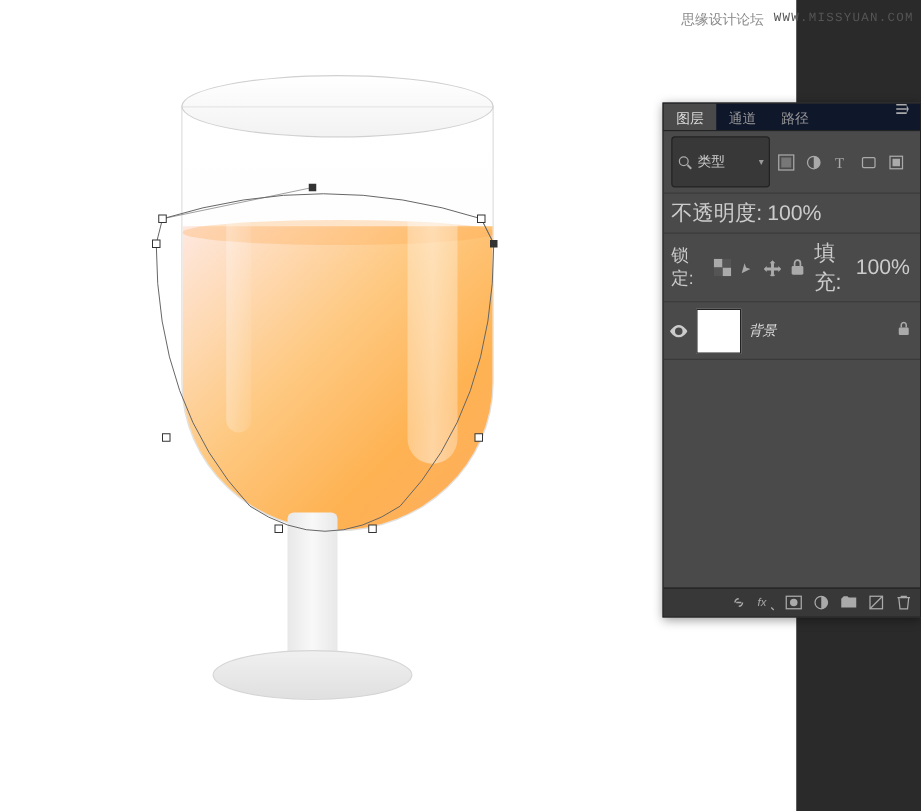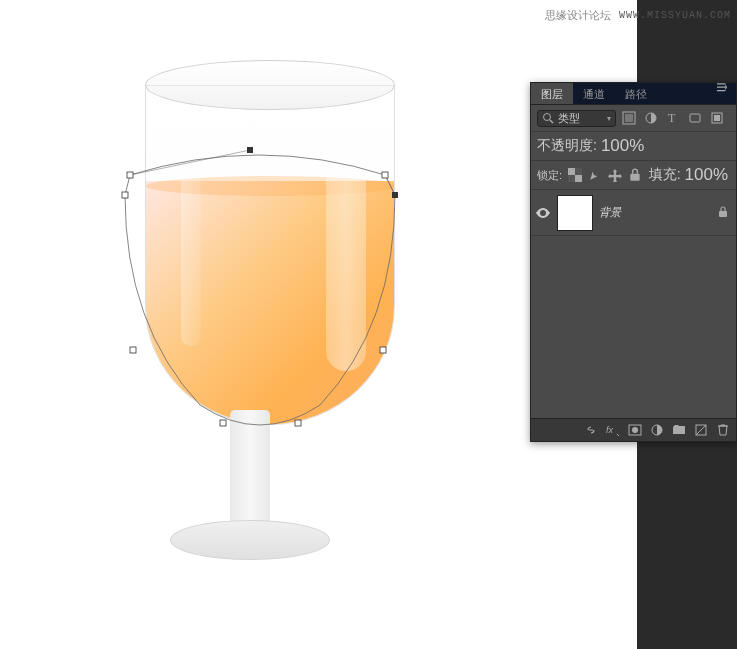--- a/index.html
+++ b/index.html
@@ -27,34 +27,34 @@
     
     .layers-panel { position: absolute; left: 530px; top: 82px; width: 207px; background: #4a4a4a; border: 1px solid #222; box-shadow: 0 2px 8px rgba(0,0,0,0.4); }
     
     .panel-tabs { display: flex; background: #0f172a; border-bottom: 1px solid #222; height: 22px; }
     .panel-tab { padding: 4px 10px; color: #999; font-size: 11px; cursor: pointer; }
     .panel-tab.active { background: #4a4a4a; color: #ddd; }
     .panel-menu { margin-left: auto; padding: 0 8px; color: #999; cursor: pointer; }
     
     .panel-row { display: flex; align-items: center; padding: 4px 6px; gap: 4px; background: #4a4a4a; border-bottom: 1px solid #3a3a3a; }
     
-    .filter-dropdown { display: flex; align-items: center; background: #383838; border: 1px solid #222; border-radius: 3px; padding: 0 4px; gap: 4px; }
+    .filter-dropdown { display: flex; align-items: center; background: #383838; border: 1px solid #222; border-radius: 3px; padding: 12px 4px; gap: 4px; }
     .filter-dropdown .search-icon { width: 12px; height: 12px; }
     .filter-select { background: transparent; border: none; color: #ccc; font-size: 11px; outline: none; width: 45px; }
     .dropdown-arrow { color: #999; font-size: 8px; }
     
     .icon-btn { width: 18px; height: 18px; display: inline-flex; align-items: center; justify-content: center; color: #aaa; cursor: pointer; }
     .icon-btn svg { width: 14px; height: 14px; }
     
     .blend-select { flex: 1; background: #383838; border: 1px solid #222; color: #ccc; font-size: 11px; padding: 2px 4px; outline: none; }
     .opacity-group { display: flex; align-items: center; gap: 2px; }
-    .opacity-label { color: #ccc; font-size: 14px; }
+    .opacity-label { color: #ccc; font-size: 17px; }
     .opacity-value { color: #ccc; font-size: 17px; padding: 0 2px; }
     
-    .lock-label { color: #ccc; font-size: 11px; }
+    .lock-label { color: #ccc; font-size: 14px; }
     .lock-icons { display: flex; gap: 2px; }
     
     .layer-list { background: #4a4a4a; }
     .layer-row { display: flex; align-items: center; height: 46px; padding: 0 4px; gap: 6px; border-bottom: 1px solid #3a3a3a; }
     .layer-row.selected { background: #5a7aa8; }
     .layer-eye { width: 16px; height: 16px; display: flex; align-items: center; justify-content: center; cursor: pointer; }
     .layer-eye svg { width: 14px; height: 10px; fill: #ccc; }
     .layer-thumbs { display: flex; gap: 2px; }
     .layer-thumb { width: 36px; height: 36px; border: 1px solid #222; background: #fff; }
     .layer-thumb.dark { background: #1a1a1a; position: relative; }

